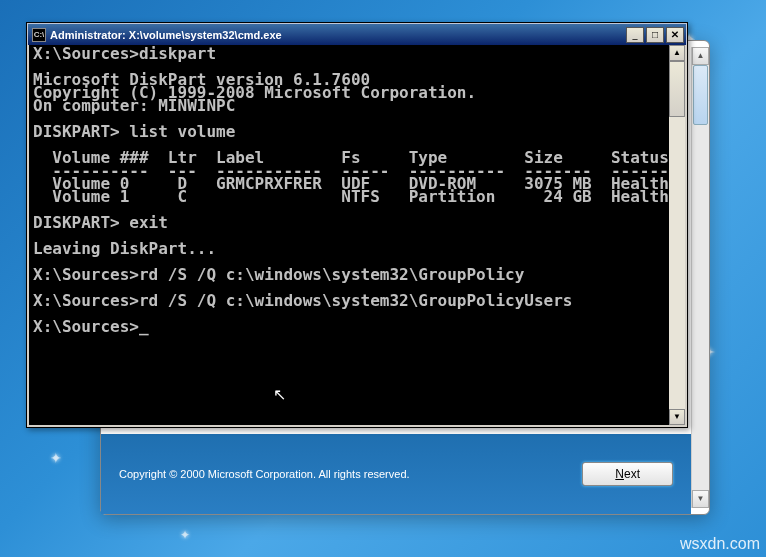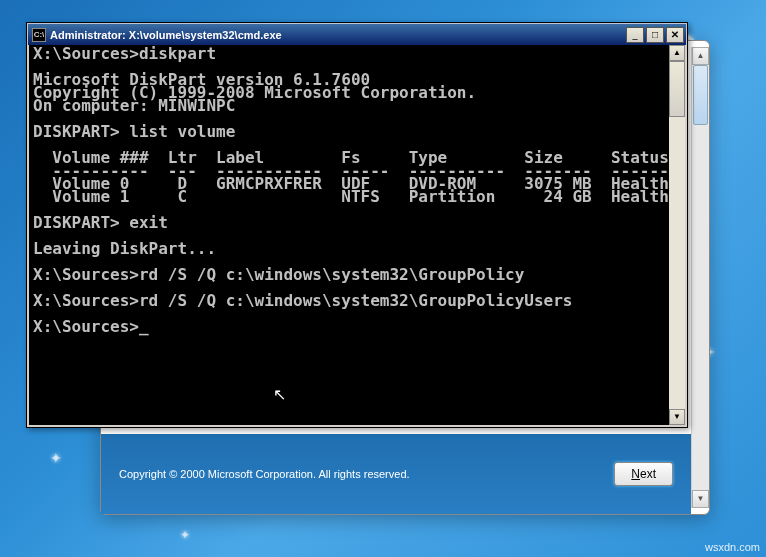--- a/index.html
+++ b/index.html
@@ -27,21 +27,21 @@
   }
   .bg-scroll .arr { height:18px; background:linear-gradient(#f8f8f8,#ddd); border:1px solid #aaa; font-size:8px; text-align:center; line-height:16px; color:#555;}
   .bg-scroll .thumb { position:absolute; top:18px; left:1px; right:1px; height:60px; background:linear-gradient(#dbe9f7,#b8d4ef); border:1px solid #8ab; border-radius:2px;}
   .bg-content { position:absolute; left:0; right:18px; bottom:0; height:95px; }
   .bg-text { text-align:center; color:#fff; font-size:12px; background:transparent; padding:4px 0; }
   .bg-blue { position:absolute; left:0; right:0; bottom:0; height:80px;
     background:linear-gradient(#1f6fb0,#2a7ec3); color:#fff; padding:10px 18px;
     display:flex; justify-content:space-between; align-items:center; font-size:11px;}
   .next-btn {
     background:linear-gradient(#fdfdfd,#e3e3e3); border:1px solid #888; border-radius:3px;
-    padding:4px 16px; font-size:12px; box-shadow:0 0 3px #6cf;
+    padding:4px 32px; font-size:12px; box-shadow:0 0 3px #6cf;
   }
   .next-btn u { text-decoration:underline; }
 
   .cmd-window {
     position:absolute; left:26px; top:22px; width:662px; height:406px;
     border:1px solid #000; box-shadow:2px 2px 6px rgba(0,0,0,0.4);
     display:flex; flex-direction:column;
     background:#000;
   }
   .titlebar {
@@ -65,21 +65,21 @@
     font-family:"Lucida Console","Consolas",monospace;
     font-size:16px; font-weight:bold; line-height:13px;
     padding:2px 4px; white-space:pre; overflow:hidden;
     position:relative;
   }
   .vscroll { width:16px; background:#d4d0c8; display:flex; flex-direction:column; }
   .vscroll .arr { height:16px; background:linear-gradient(#ece9d8,#d4d0c8); border:1px solid #888; font-size:8px; text-align:center; line-height:14px;}
   .vscroll .track { flex:1; background:#e8e4d8; position:relative; }
   .vscroll .thumb { position:absolute; top:0; left:0; right:0; height:56px; background:linear-gradient(#ece9d8,#d4d0c8); border:1px solid #888;}
   .cursor-glyph { position:absolute; left:246px; top:362px; color:#fff; font-size:16px; pointer-events:none; text-shadow:1px 1px 1px #000;}
-  .watermark { position:absolute; right:6px; bottom:4px; font-size:11px; color:rgba(255,255,255,0.85);}
+  .watermark { position:absolute; right:6px; bottom:4px; font-size:16px; color:rgba(255,255,255,0.85);}
 </style>
 </head>
 <body>
 
 <div class="star s1">✦</div>
 <div class="star s2">✦</div>
 <div class="star s3">✦</div>
 <div class="star s4">✦</div>
 
 <div class="bg-window">

